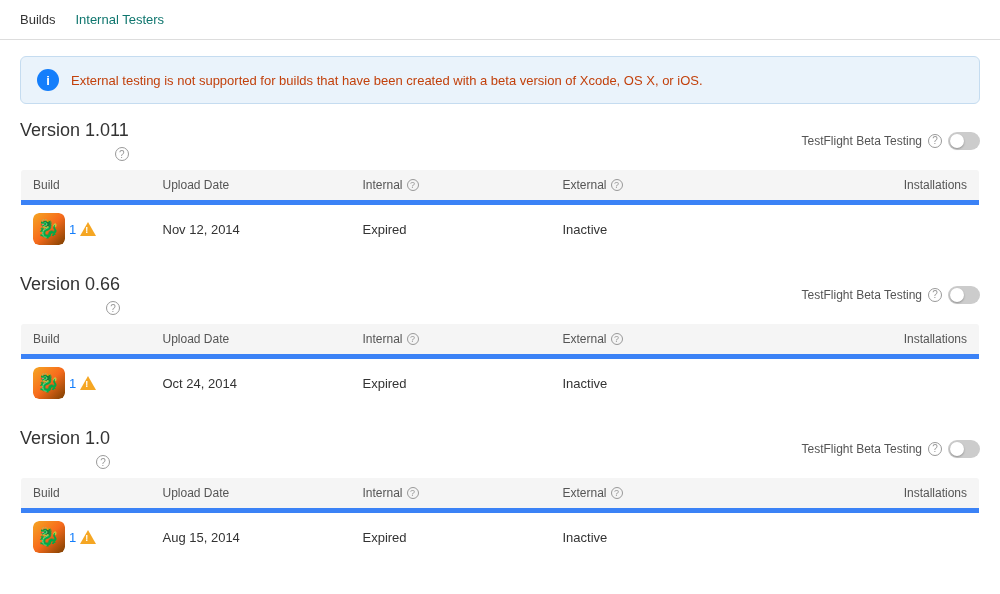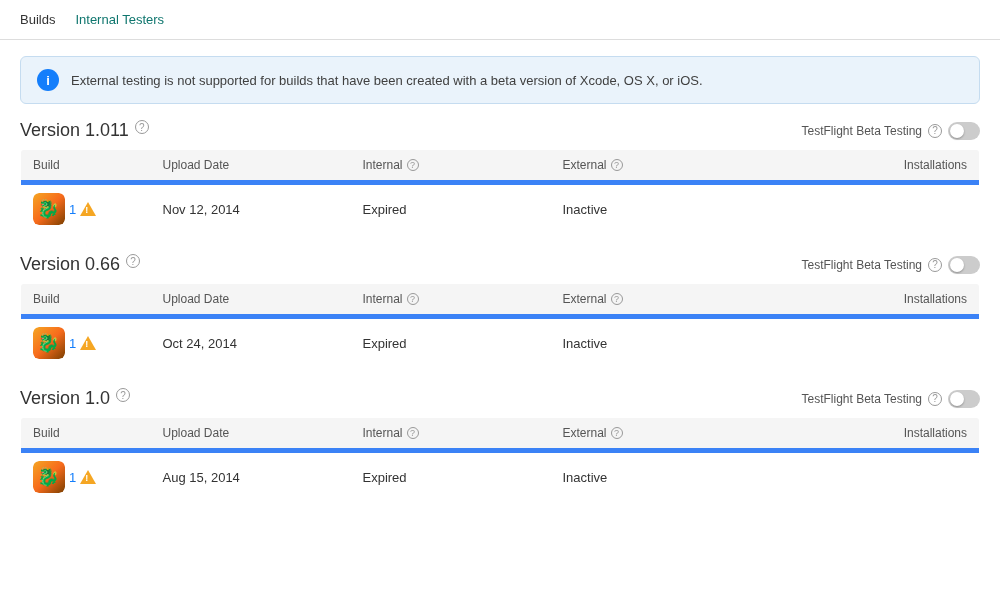--- a/index.html
+++ b/index.html
@@ -55,40 +55,41 @@
       color: white;
       font-size: 13px;
       font-weight: bold;
       display: flex;
       align-items: center;
       justify-content: center;
       flex-shrink: 0;
     }
     .info-text {
       font-size: 13px;
-      color: #404040;
+      color: #c2410c;
     }
 
     
     .version-section {
       margin: 16px 20px 0;
     }
     .version-header {
       display: flex;
       align-items: center;
       justify-content: space-between;
       margin-bottom: 8px;
     }
     .version-title {
       display: flex;
-      align-items: flex-start;
+      align-items: flex-end;
       gap: 6px;
       font-size: 18px;
       font-weight: 500;
       color: #333;
+      flex-direction: column;
     }
     .help-icon {
       width: 14px;
       height: 14px;
       border-radius: 50%;
       border: 1px solid #999;
       color: #999;
       font-size: 10px;
       display: flex;
       align-items: center;

